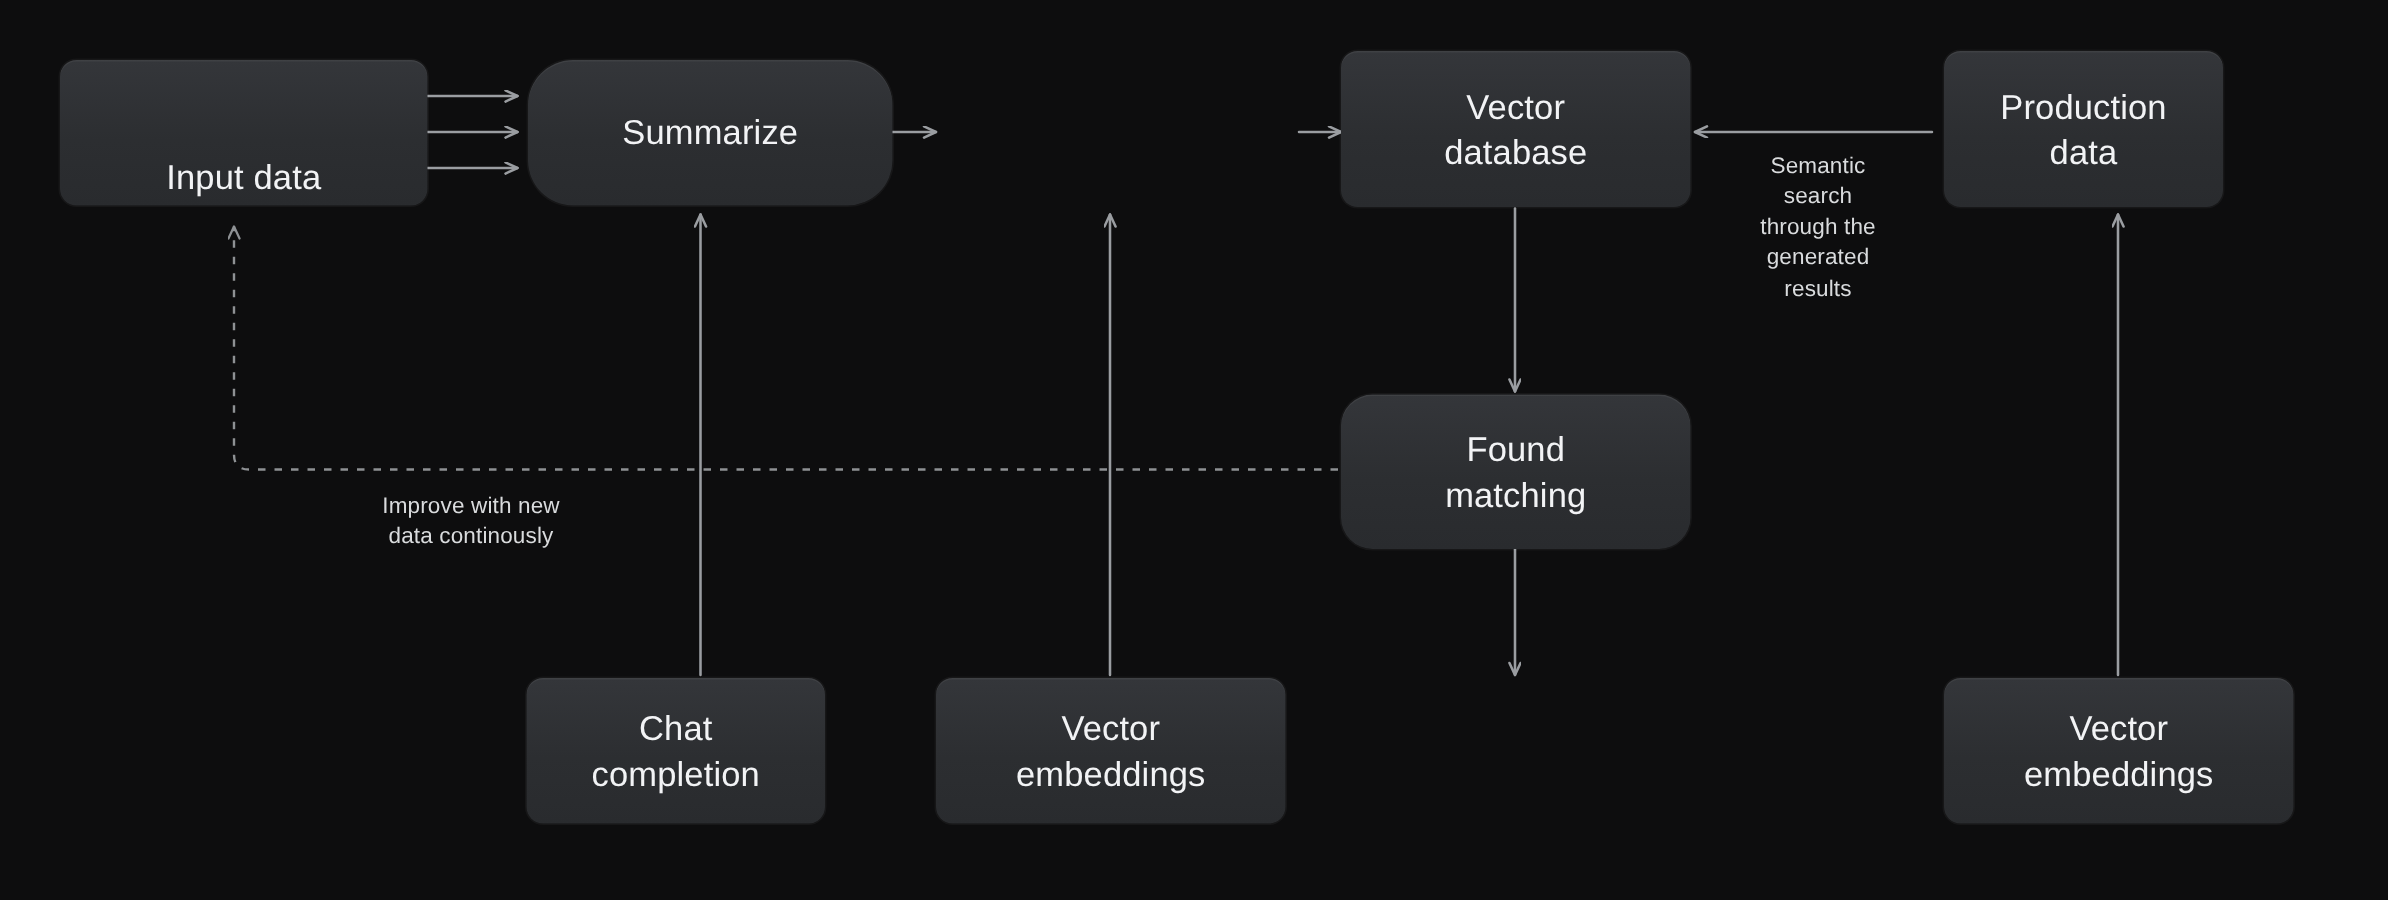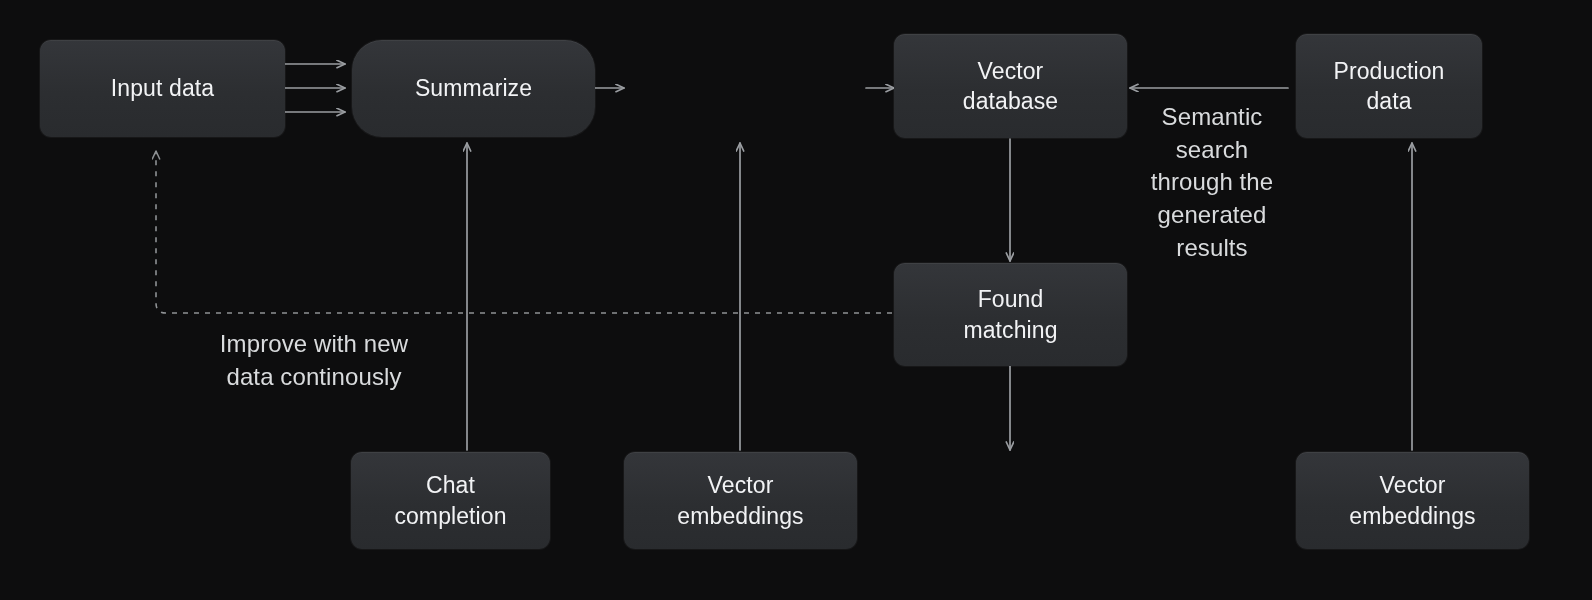--- a/index.html
+++ b/index.html
@@ -33,21 +33,21 @@
     box-sizing: border-box;
     padding: 4px 10px;
   }
   .node-label {
     white-space: pre-line;
     display: block;
   }
   .edge-label {
     position: absolute;
     color: #d9dbdd;
-    font-size: 24px;
+    font-size: 15px;
     line-height: 1.36;
     letter-spacing: 0.1px;
     text-align: center;
     white-space: pre-line;
   }
   svg.wires {
     position: absolute;
     left: 0;
     top: 0;
     width: 1592px;
@@ -90,40 +90,40 @@
       <line x1="467" y1="450" x2="467" y2="143" marker-end="url(#ah)"></line>
 
       <line x1="740" y1="450" x2="740" y2="143" marker-end="url(#ah)"></line>
 
       <line x1="1412" y1="450" x2="1412" y2="143" marker-end="url(#ah)"></line>
     </g>
 
     <path d="M 892,313 L 166,313 Q 156,313 156,303 L 156,151" fill="none" stroke="#8e9194" stroke-width="1.6" stroke-dasharray="5 6" stroke-linecap="butt" marker-end="url(#ahd)"></path>
   </svg>
 
-  <div class="node" style="left:40px; top:40px; width:245px; height:97px;">
+  <div class="node" style="left:40px; top:40px; width:245px; height:97px;align-items:flex-end;">
     <span class="node-label">Input data</span>
   </div>
 
   <div class="node" style="left:352px; top:40px; width:243px; height:97px;border-radius:30px;">
     <span class="node-label">Summarize</span>
   </div>
 
 
   <div class="node" style="left:894px; top:34px; width:233px; height:104px;">
     <span class="node-label">Vector
 database</span>
   </div>
 
   <div class="node" style="left:1296px; top:34px; width:186px; height:104px;">
     <span class="node-label">Production
 data</span>
   </div>
 
-  <div class="node" style="left:894px; top:263px; width:233px; height:103px;">
+  <div class="node" style="left:894px; top:263px; width:233px; height:103px;border-radius:21px;">
     <span class="node-label">Found
 matching</span>
   </div>
 
 
   <div class="node" style="left:351px; top:452px; width:199px; height:97px;">
     <span class="node-label">Chat
 completion</span>
   </div>
 

